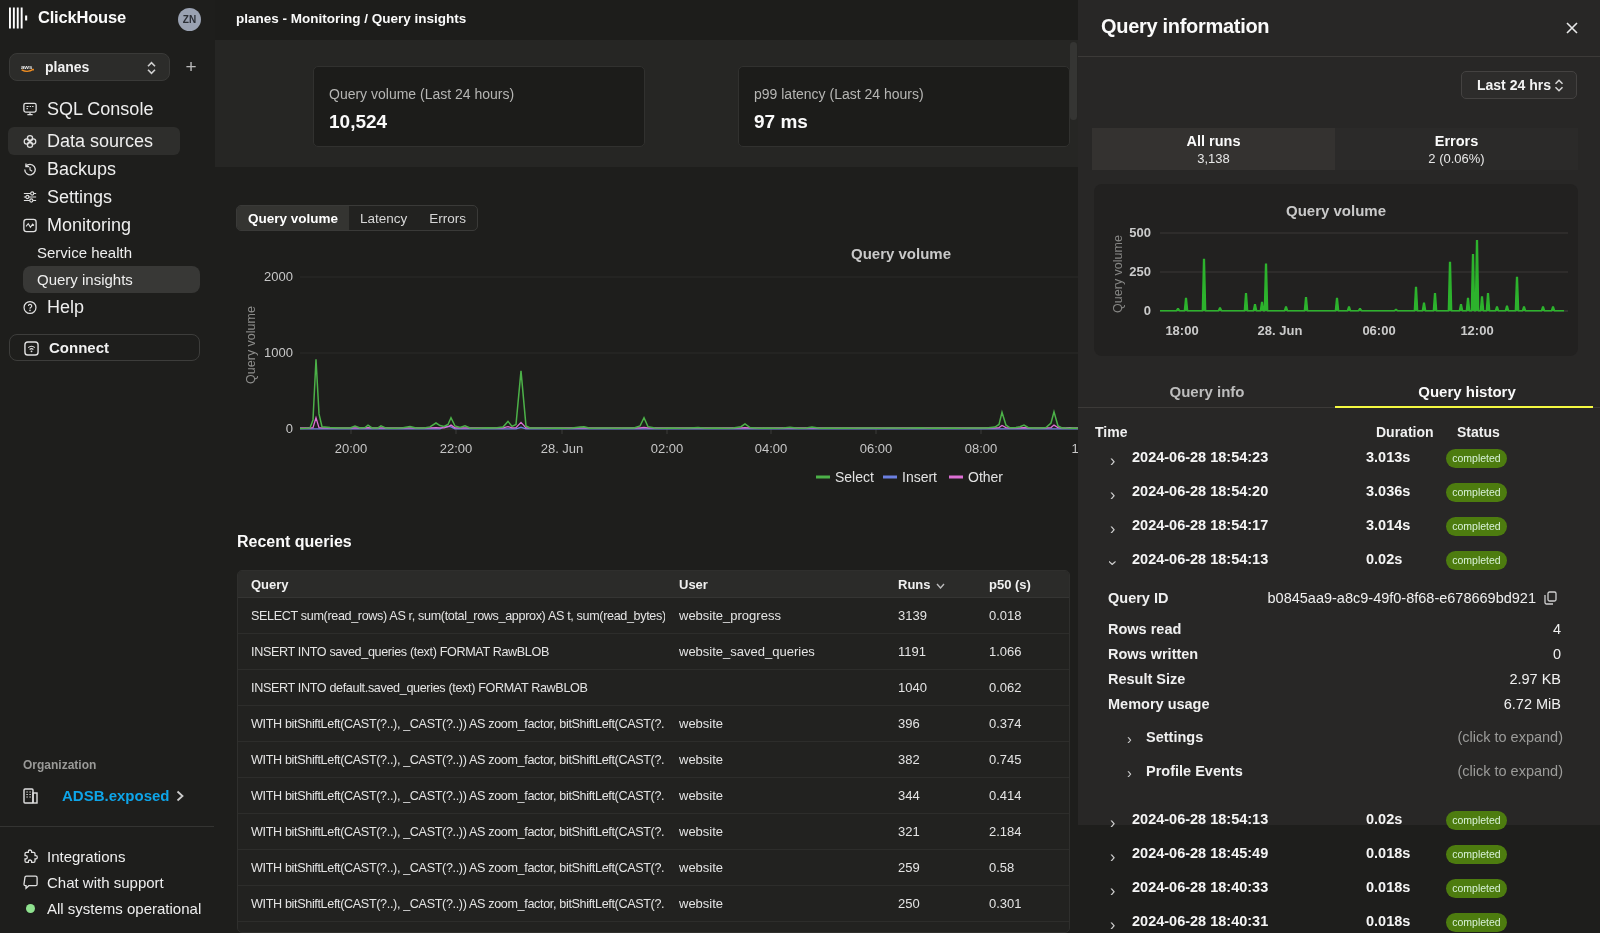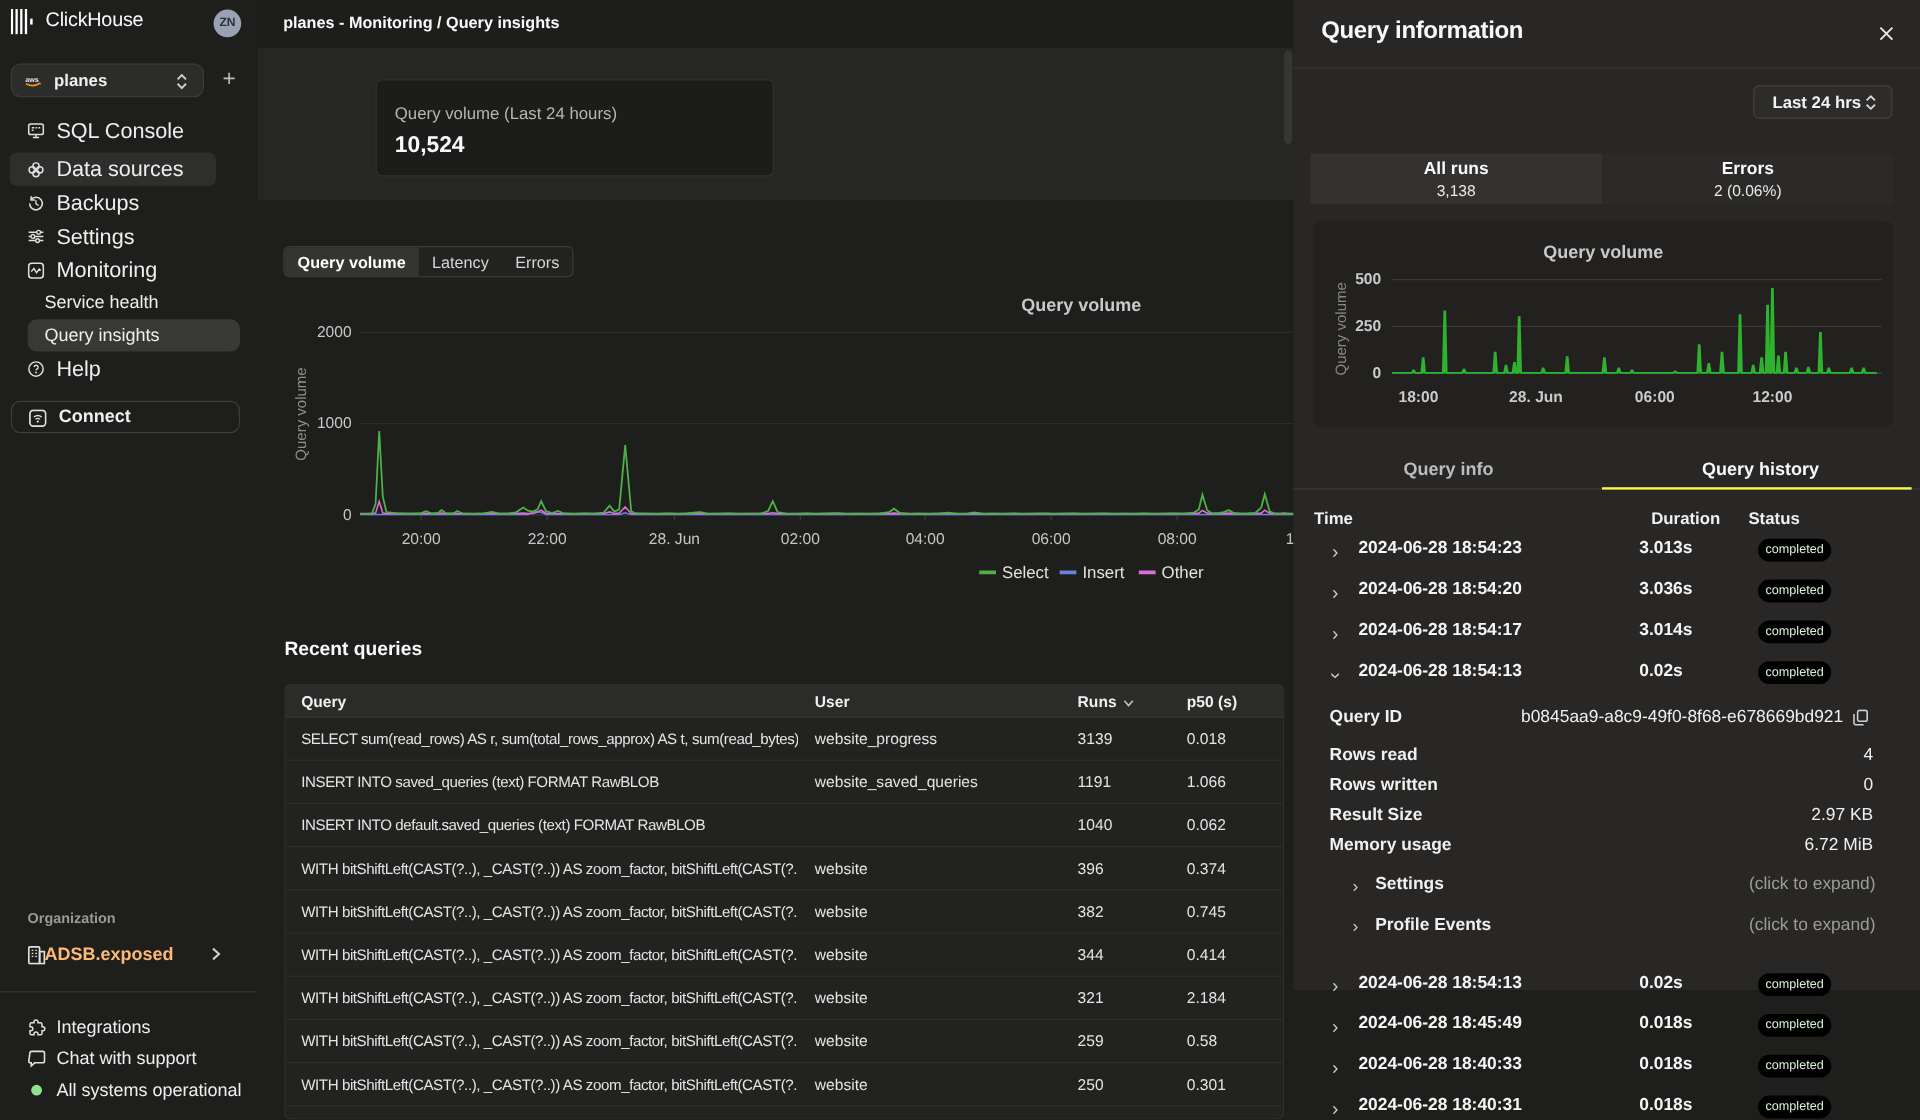--- a/index.html
+++ b/index.html
@@ -3,21 +3,21 @@
 <meta charset="utf-8">
 <style>
 * { margin:0; padding:0; box-sizing:border-box; }
 html,body { width:1600px; height:933px; overflow:hidden; background:#1e1e1c;
   font-family:"Liberation Sans", sans-serif; color:#e8e8e8; }
 #app { position:relative; width:1600px; height:933px; }
 
 
 #sidebar { position:absolute; left:0; top:0; width:215px; height:933px; background:#1e1e1c; }
 .logo-row { position:absolute; left:9px; top:7px; height:22px; }
-.ch-name { position:absolute; left:38px; top:8px; font-size:16.5px; font-weight:normal; color:#fafafa; letter-spacing:-0.2px; }
+.ch-name { position:absolute; left:38px; top:8px; font-size:16.5px; font-weight:bold; color:#fafafa; letter-spacing:-0.2px; }
 .avatar { position:absolute; left:178px; top:8px; width:23px; height:23px; border-radius:50%;
   background:#9aa2b2; color:#2b2f36; font-size:10px; font-weight:bold; display:flex; align-items:center; justify-content:center; }
 .svc-select { position:absolute; left:9px; top:53px; width:161px; height:28px; background:#2c2c2a;
   border:1px solid #3a3a38; border-radius:8px; display:flex; align-items:center; }
 .svc-select .aws { margin-left:11px; }
 .svc-select .nm { margin-left:8px; font-size:14px; font-weight:bold; color:#f0f0f0; }
 .svc-select .ud { position:absolute; right:12px; top:7px; }
 .plus { position:absolute; left:182px; top:56px; width:18px; height:22px; color:#b9b9b9; font-size:19px; font-weight:400; text-align:center; }
 .nav { position:absolute; left:0; top:95px; width:215px; }
 .nav-item { position:relative; height:28px; display:flex; align-items:center; font-size:18px; color:#eeeeee; }
@@ -29,21 +29,21 @@
 .sub-item { position:relative; height:27px; display:flex; align-items:center; font-size:15px; color:#eeeeee; }
 .sub-item .lb { position:absolute; left:37px; }
 .sub-sel { background:#383836; border-radius:8px; margin-left:23px; width:177px; }
 .sub-sel .lb { left:14px; }
 .connect-btn { position:absolute; left:9px; top:334px; width:191px; height:27px; border:1px solid #3d3d3b; border-radius:8px; }
 .connect-btn .ic { position:absolute; left:14px; top:6px; }
 .connect-btn .lb { position:absolute; left:39px; top:4px; font-size:15px; font-weight:bold; color:#f0f0f0; }
 .org-label { position:absolute; left:23px; top:758px; font-size:12px; font-weight:bold; color:#9a9a98; }
 .org-row { position:absolute; left:0px; top:785px; width:215px; height:22px; }
 .org-row .ic { position:absolute; left:23px; top:3px; }
-.org-row .lb { position:absolute; left:37px; top:2px; font-size:15px; font-weight:bold; color:#fdba74; }
+.org-row .lb { position:absolute; left:62px; top:2px; font-size:15px; font-weight:bold; color:#0ea5e9; }
 .org-row .chev { position:absolute; left:176px; top:3px; color:#cccccc; }
 .side-div { position:absolute; left:0; top:826px; width:214px; height:1px; background:#343432; }
 .foot-item { position:absolute; left:0; width:215px; height:22px; }
 .foot-item .ic { position:absolute; left:23px; top:2px; }
 .foot-item .lb { position:absolute; left:47px; top:1px; font-size:15px; color:#eeeeee; }
 
 
 #main { position:absolute; left:215px; top:0; width:863px; height:933px; background:#1e1e1c; }
 #topbar { position:absolute; left:0; top:0; width:863px; height:40px; background:#1d1d1b; }
 #topbar .t { position:absolute; left:21px; top:11px; font-size:13.5px; font-weight:bold; color:#fafafa; }
@@ -84,21 +84,21 @@
 .qtabs .qi { position:absolute; left:69px; top:5px; width:120px; text-align:center; font-size:15px; font-weight:bold; color:#bdbdbd; }
 .qtabs .qh { position:absolute; left:258px; top:5px; width:262px; text-align:center; font-size:15px; font-weight:bold; color:#fafafa; }
 .qtabs .yline { position:absolute; left:257px; top:28px; width:258px; height:2px; background:#f5f941; }
 .h-time { position:absolute; left:17px; top:424px; font-size:14px; font-weight:bold; color:#f0f0f0; }
 .h-dur { position:absolute; left:260px; top:424px; font-size:14px; font-weight:bold; color:#f0f0f0;margin-left:38px; }
 .h-status { position:absolute; left:379px; top:424px; font-size:14px; font-weight:bold; color:#f0f0f0; }
 .hrow { position:absolute; left:0; width:522px; height:20px; }
 .hrow .chv { position:absolute; left:32px; top:3px; color:#cfcfcf; }
 .hrow .dt { position:absolute; left:54px; top:0px; font-size:14.5px; font-weight:bold; color:#f5f5f5; }
 .hrow .du { position:absolute; left:288px; top:0px; font-size:14.5px; font-weight:bold; color:#f5f5f5; }
-.badge { position:absolute; left:387px; top:0px; width:61px; height:19px; background:#000000; border-radius:10px;
+.badge { position:absolute; left:368px; top:0px; width:61px; height:19px; background:#4d7c0f; border-radius:10px;
   font-size:10.5px; color:#d8f2d8; text-align:center; line-height:19px; }
 .drow { position:absolute; left:0; width:522px; height:20px; font-size:14.5px; }
 .drow .k { position:absolute; left:30px; color:#f0f0f0; font-weight:bold;}
 .drow .v { position:absolute; right:39px; color:#f0f0f0; }
 .erow { position:absolute; left:0; width:522px; height:20px; font-size:14.5px; }
 .erow .chv { position:absolute; left:49px; top:2px; color:#cfcfcf; }
 .erow .k { position:absolute; left:68px; font-weight:bold; color:#f0f0f0; }
 .erow .v { position:absolute; right:37px; color:#9c9c9a; }
 </style>
 </head>
@@ -239,20 +239,24 @@
     </div>
   </div>
   <div id="main">
     <div id="topbar">
         <span class="t">planes - Monitoring / Query insights</span>
       </div>
     <div id="stats">
       <div class="card" style="left:98px;">
         <div class="lab">Query volume (Last 24 hours)</div>
         <div class="val">10,524</div>
+      </div>
+      <div class="card" style="left:523px;">
+        <div class="lab">p99 latency (Last 24 hours)</div>
+        <div class="val">97 ms</div>
       </div>
     </div>
     <div id="sect2">
       <div class="tabgroup">
         <div class="tab act">Query volume</div>
         <div class="tab">Latency</div>
         <div class="tab">Errors</div>
       </div>
       <div id="bigchart" style="position:absolute;left:0;top:64px;width:868px;height:260px;overflow:hidden;">
         <svg width="863" height="260" viewBox="0 0 863 260">

